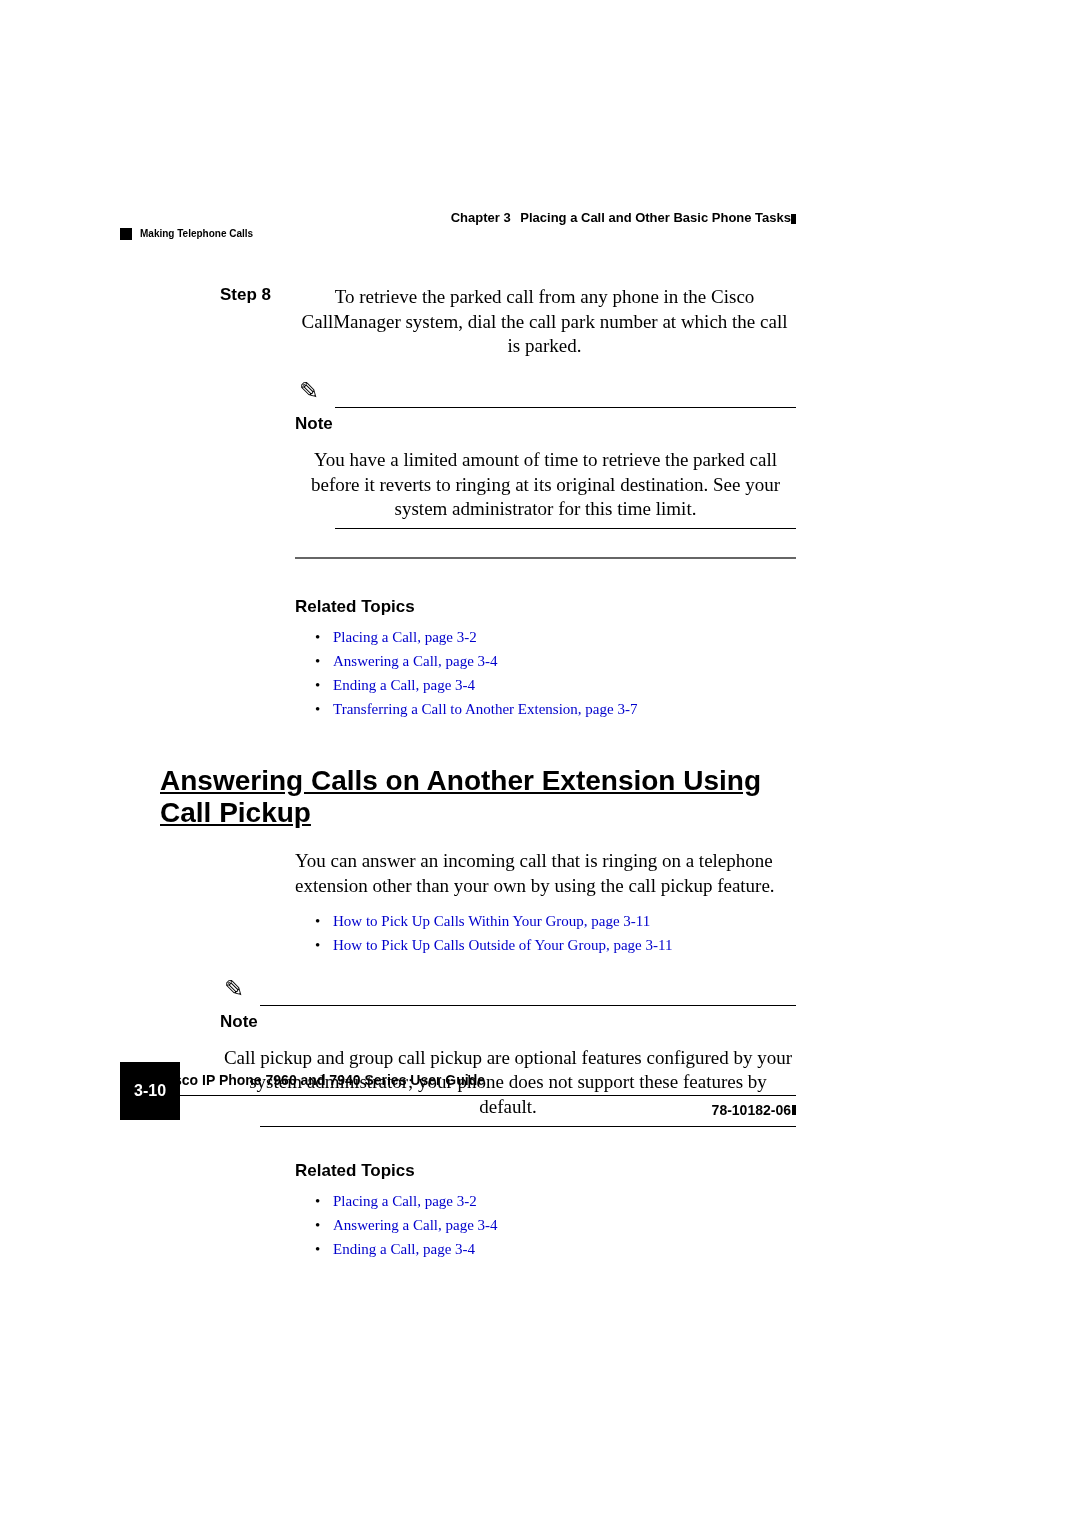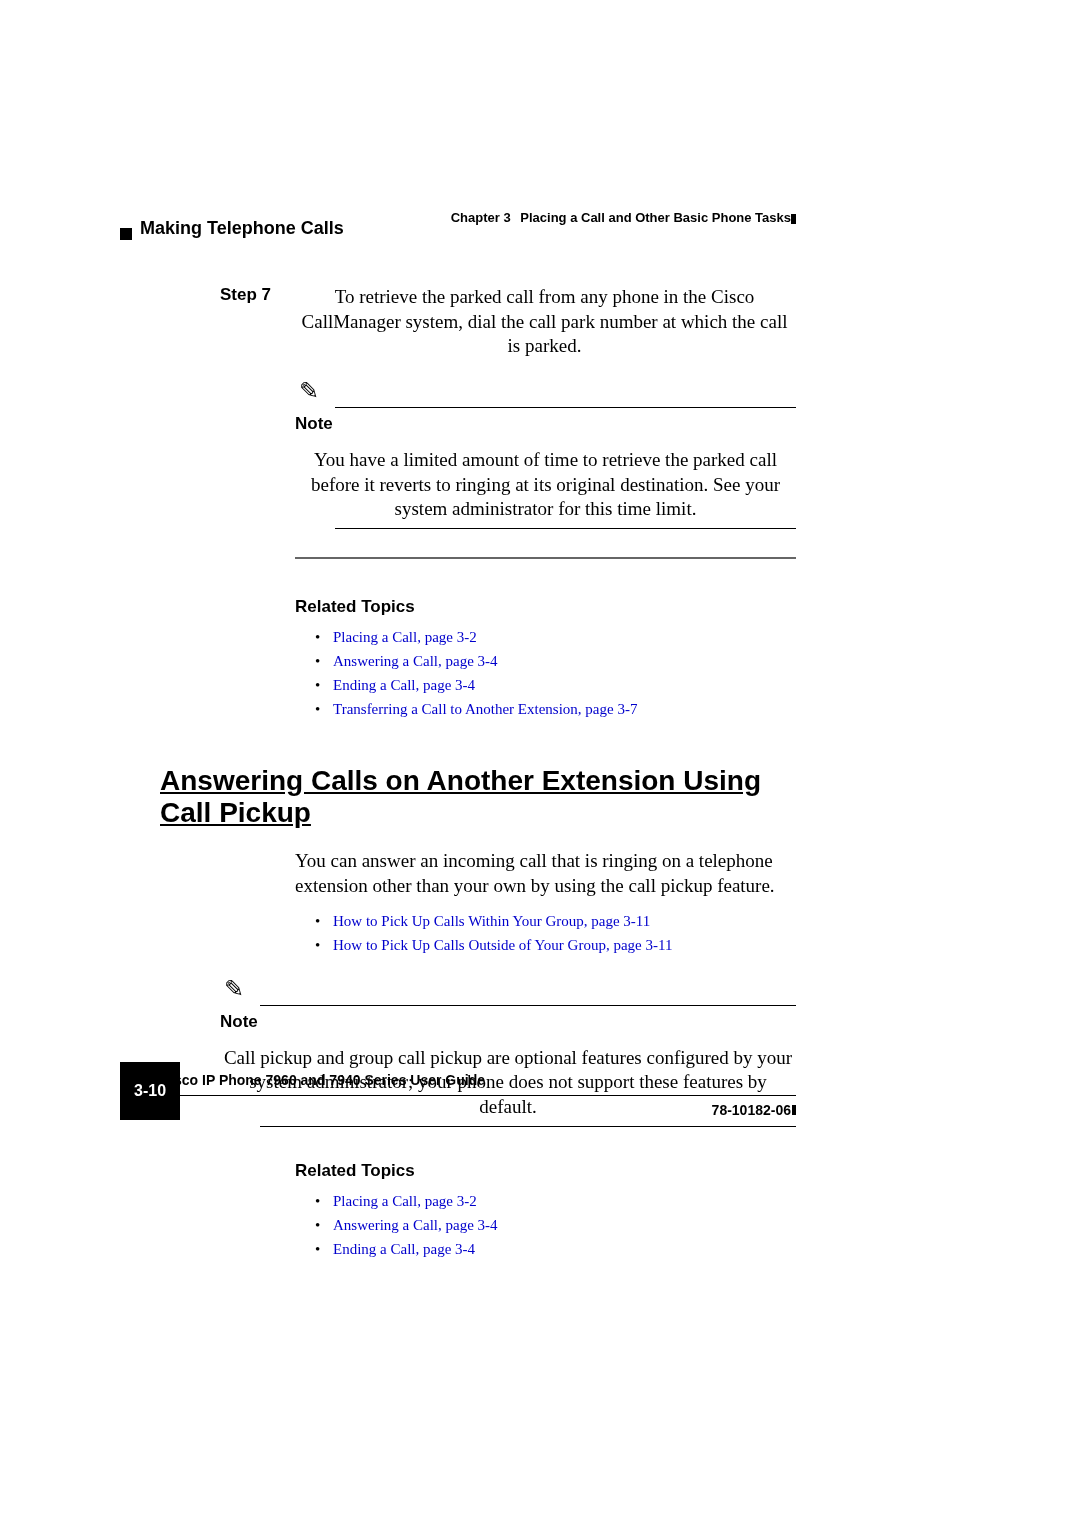--- a/index.html
+++ b/index.html
@@ -36,25 +36,25 @@
   .header-left-bar {
     position: absolute;
     top: 228px;
     left: 120px;
     width: 12px;
     height: 12px;
     background: #000;
   }
   .header-left {
     position: absolute;
-    top: 218px;
+    top: 228px;
     left: 140px;
     font-family: Arial, Helvetica, sans-serif;
     font-weight: bold;
-    font-size: 18px;
+    font-size: 10px;
   }
   .content {
     position: absolute;
     top: 285px;
     left: 220px;
     right: 120px;
   }
   .step-row {
     display: flex;
     gap: 18px;
@@ -218,21 +218,21 @@
     <span>Placing a Call and Other Basic Phone Tasks</span>
   </div>
   <div class="header-right-bar"></div>
 
   <div class="header-left-bar"></div>
   <div class="header-left">Making Telephone Calls</div>
 
   <div class="content">
 
     <div class="step-row">
-      <div class="step-label">Step 7</div>
+      <div class="step-label">Step 8</div>
       <div class="body-text">To retrieve the parked call from any phone in the Cisco CallManager system, dial the call park number at which the call is parked.</div>
     </div>
 
     <div class="note-block">
       <span class="pencil-icon">✎</span>
       <div class="note-sep-top"></div>
       <div class="note-row">
         <div class="note-label">Note</div>
         <div class="body-text">You have a limited amount of time to retrieve the parked call before it reverts to ringing at its original destination. See your system administrator for this time limit.</div>
       </div>

